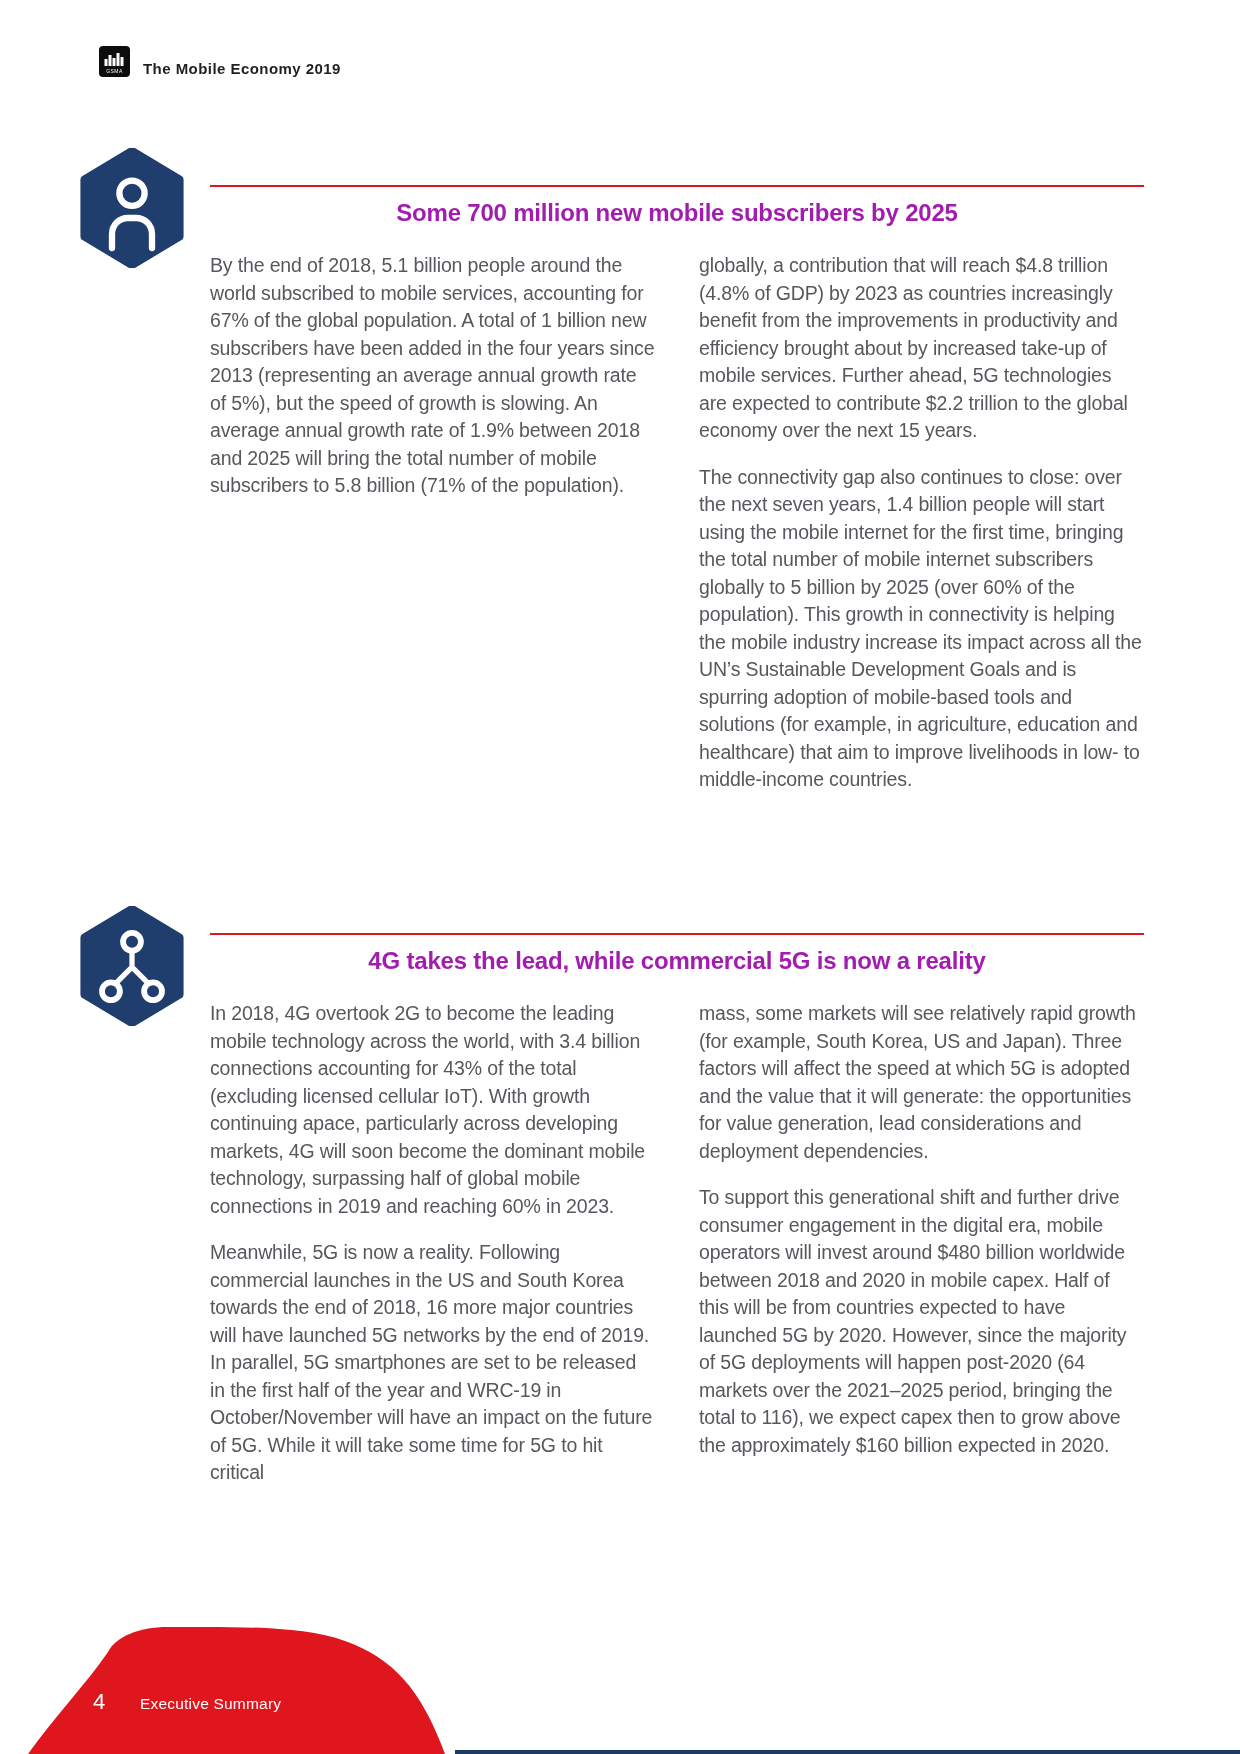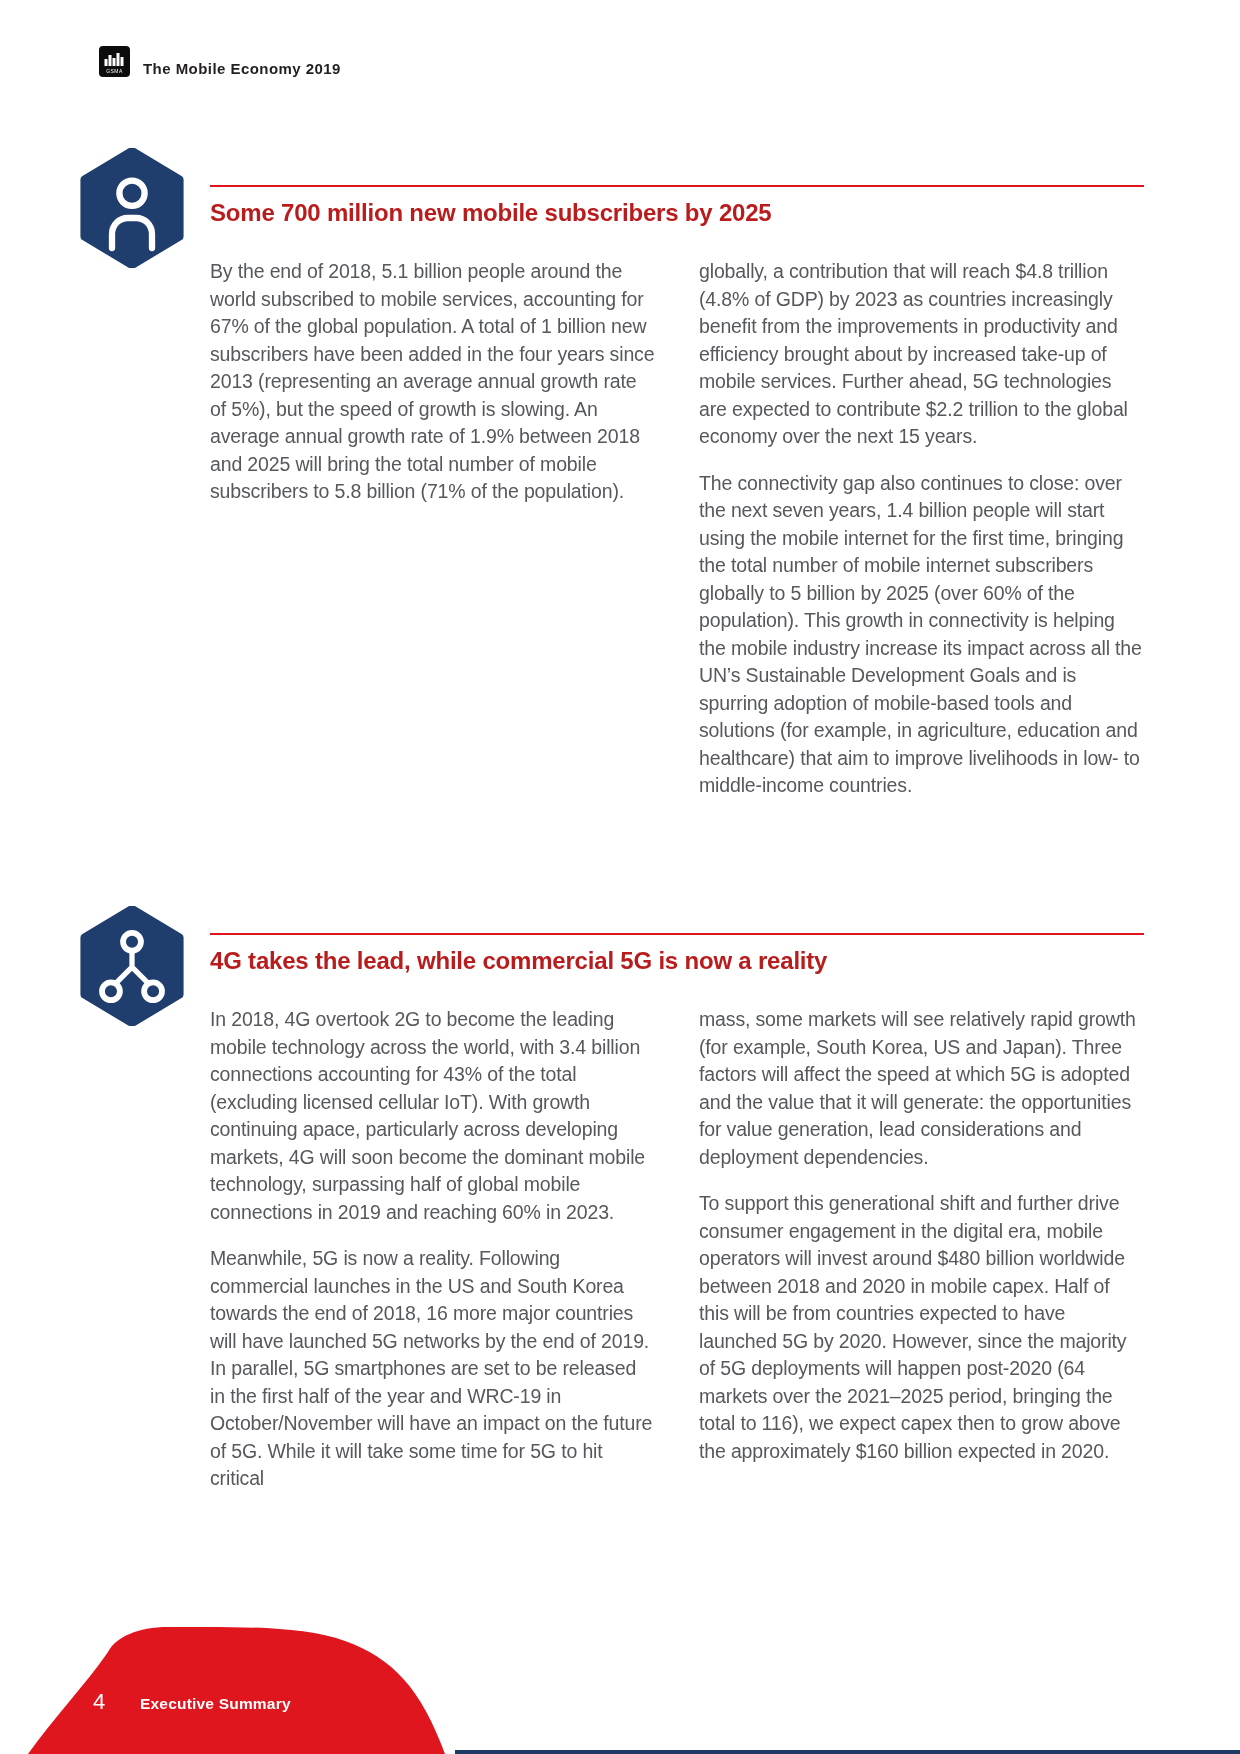--- a/index.html
+++ b/index.html
@@ -13,33 +13,33 @@
   
   .hex{position:absolute;left:79px;width:106px;height:120px;}
   .hex-1{top:148px;}
   .hex-2{top:906px;}
 
   
   .section{position:absolute;left:210px;width:934px;}
   .section-1{top:185px;}
   .section-2{top:933px;}
   .rule{height:2px;background:#e0161f;}
-  .section-title{margin:11px 0 0 0;font-size:24px;line-height:30px;color:#b91c1c;
-                 font-weight:bold;letter-spacing:-.2px;}
-  .cols{display:flex;gap:44px;margin-top:30px;}
+  .section-title{margin:11px 0 0 0;font-size:24px;line-height:30px;color:#a21caf;
+                 font-weight:bold;letter-spacing:-.2px;text-align:center;}
+  .cols{display:flex;gap:44px;margin-top:24px;}
   .col{width:445px;}
   .col p{margin:0 0 19px 0;font-size:19.5px;line-height:27.5px;color:#55585c;
          letter-spacing:-.15px;}
   .col p:last-child{margin-bottom:0;}
 
   
   .footer-blob{position:absolute;left:0;bottom:0;width:1240px;height:132px;display:block;}
   .footer-text{position:absolute;left:93px;top:1689px;display:flex;align-items:baseline;color:#ffffff;}
   .page-num{font-size:22px;font-weight:400;width:47px;}
-  .footer-label{font-size:15.5px;font-weight:700;letter-spacing:.2px;}
+  .footer-label{font-size:15.5px;font-weight:400;letter-spacing:.2px;}
   .next-page-edge{position:absolute;left:455px;right:0;bottom:0;height:4px;background:#1c3a63;}
 </style>
 </head>
 <body>
 
 <div class="page">
 
   <div class="header">
     <svg width="31" height="31" viewBox="0 0 31 31">
       <rect x="0" y="0" width="31" height="31" rx="4" fill="#0c0c0c"></rect>

